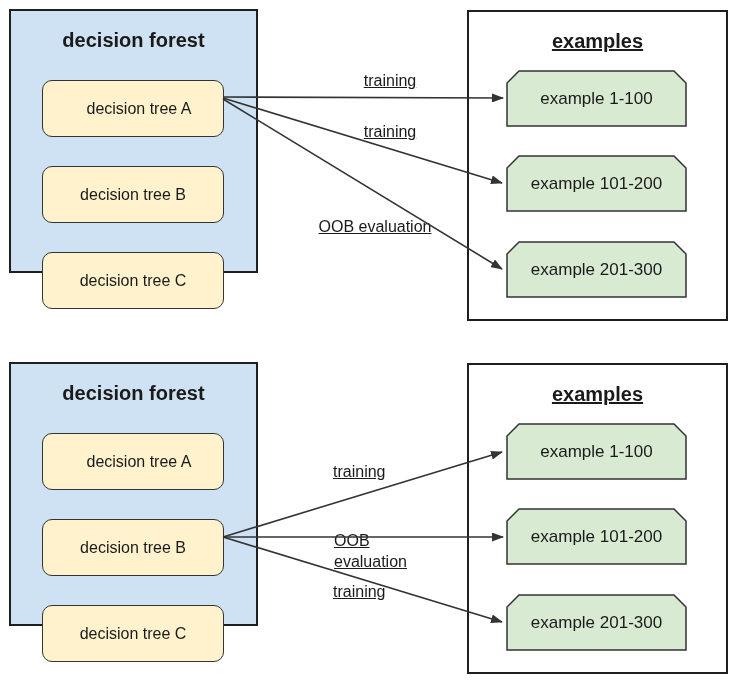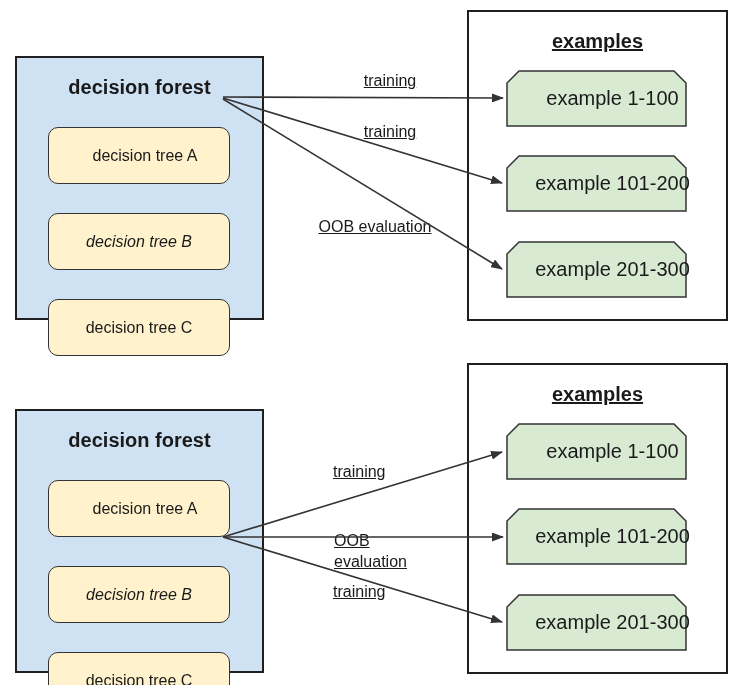--- a/index.html
+++ b/index.html
@@ -9,26 +9,25 @@
     background: #ffffff;
     overflow: hidden;
     font-family: "Liberation Sans", sans-serif;
     color: var(--text, #1a1a1a);
   }
   .diagram { position: absolute; left: 0; width: 737px; height: 332px; }
   #diagram-top { top: 0; }
   #diagram-bottom { top: 353px; }
 
   .forest-box {
-    position: absolute; left: 15px; top: 9px;
+    position: absolute; left: 9px; top: 9px;
     width: 249px; height: 264px;
     box-sizing: border-box;
     background: var(--forest-fill, #cfe2f3);
     border: 2px solid var(--box-border, #1f1f1f);
-    margin-top: 47px;
   }
   .examples-box {
     position: absolute; left: 467px; top: 10px;
     width: 261px; height: 311px;
     box-sizing: border-box;
     background: var(--examples-fill, #ffffff);
     border: 2px solid var(--box-border, #1f1f1f);
   }
   .box-title {
     position: absolute; top: 18px;
@@ -42,39 +41,39 @@
   .tree-node {
     position: absolute; left: 40px; width: 182px; height: 57px;
     box-sizing: border-box;
     background: var(--tree-fill, #fff2cc);
     border: 1.5px solid var(--node-border, #333333);
     border-radius: 10px;
     display: flex; align-items: center; justify-content: center;
     font-size: 16px;
   }
   .tree-1 { top: 69px; padding-left: 12px; }
-  .tree-2 { top: 155px; font-style: italic; }
+  .tree-2 { top: 155px; }
   .tree-3 { top: 241px; justify-content: center; }
 
   .example-node {
     position: absolute; left: 506px; width: 181px; height: 57px;
   }
   .example-1 { top: 70px; }
   .example-2 { top: 155px; }
   .example-3 { top: 241px; }
   .example-node svg { position: absolute; left: 0; top: 0; width: 100%; height: 100%; }
   .example-node polygon {
     fill: var(--example-fill, #d9ead3);
     stroke: var(--node-border, #333333);
     stroke-width: 1.5;
   }
   .example-node .node-label {
-    position: absolute; left: 16px; top: 0; width: 100%; height: 100%;
+    position: absolute; left: 0; top: 0; width: 100%; height: 100%;
     display: flex; align-items: center; justify-content: center;
-    font-size: 20px;
+    font-size: 17px;
   }
 
   #arrows-layer {
     position: absolute; left: 0; top: 0;
     width: 737px; height: 685px;
     pointer-events: none;
   }
   #arrows-layer line {
     stroke: var(--arrow, #333333);
     stroke-width: 1.6;

